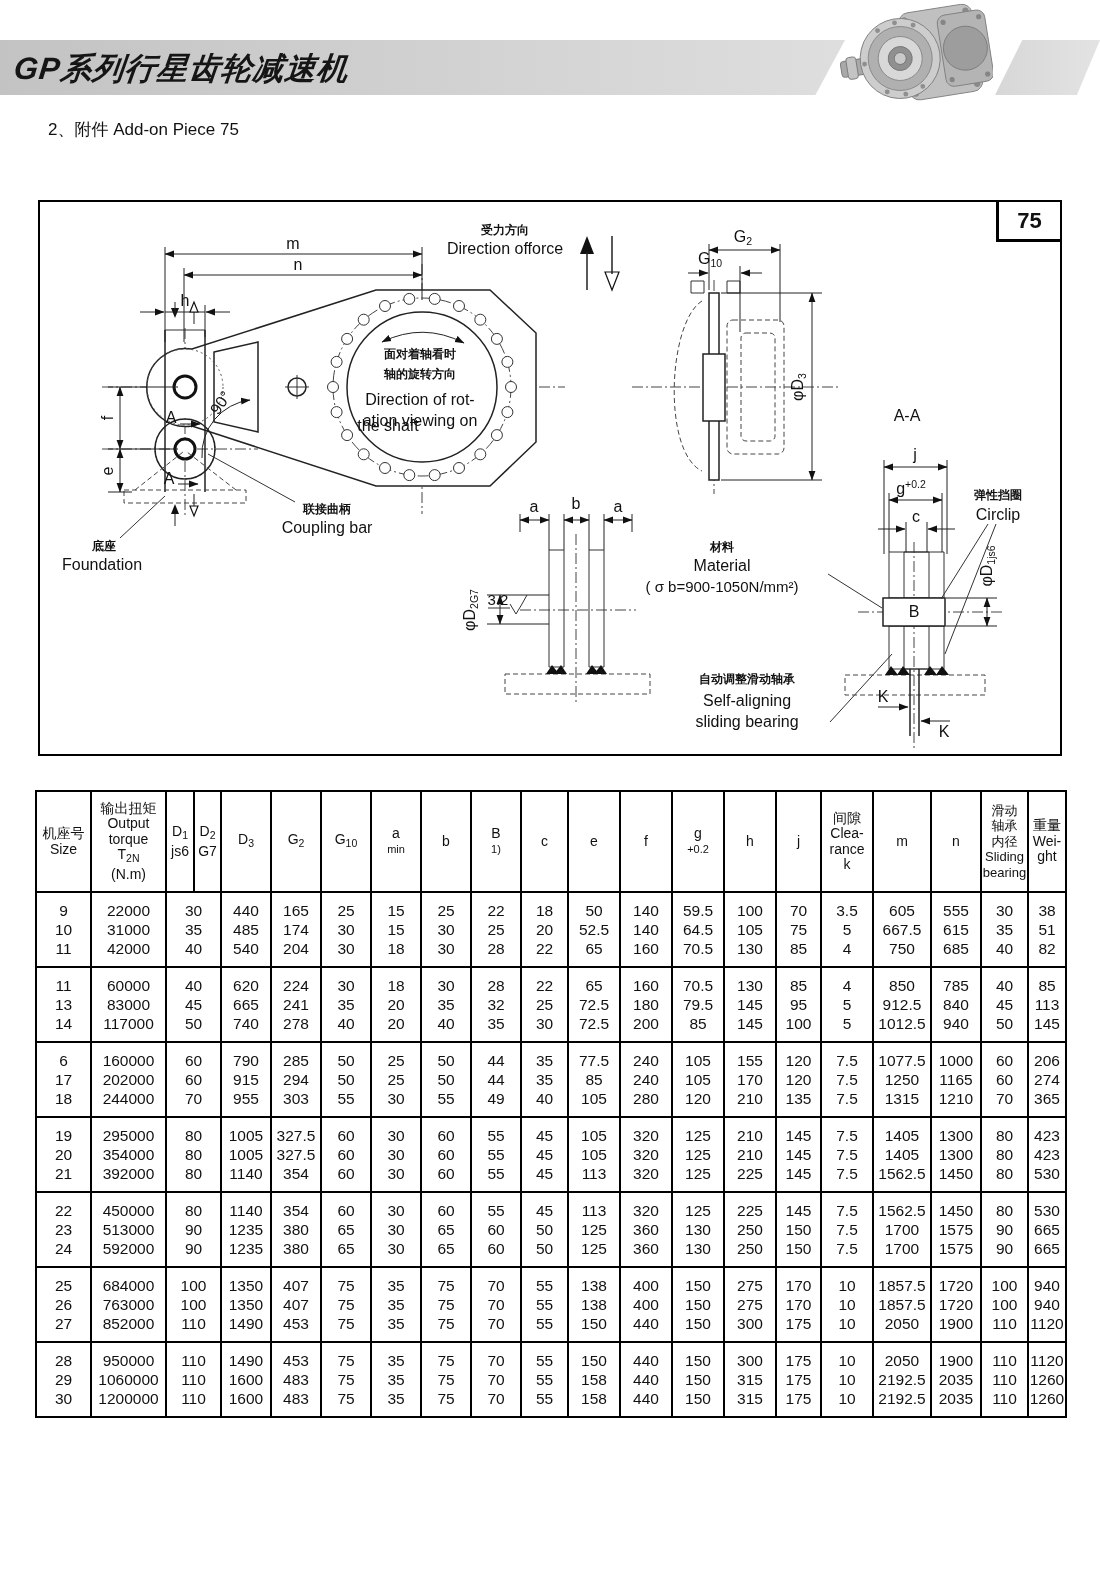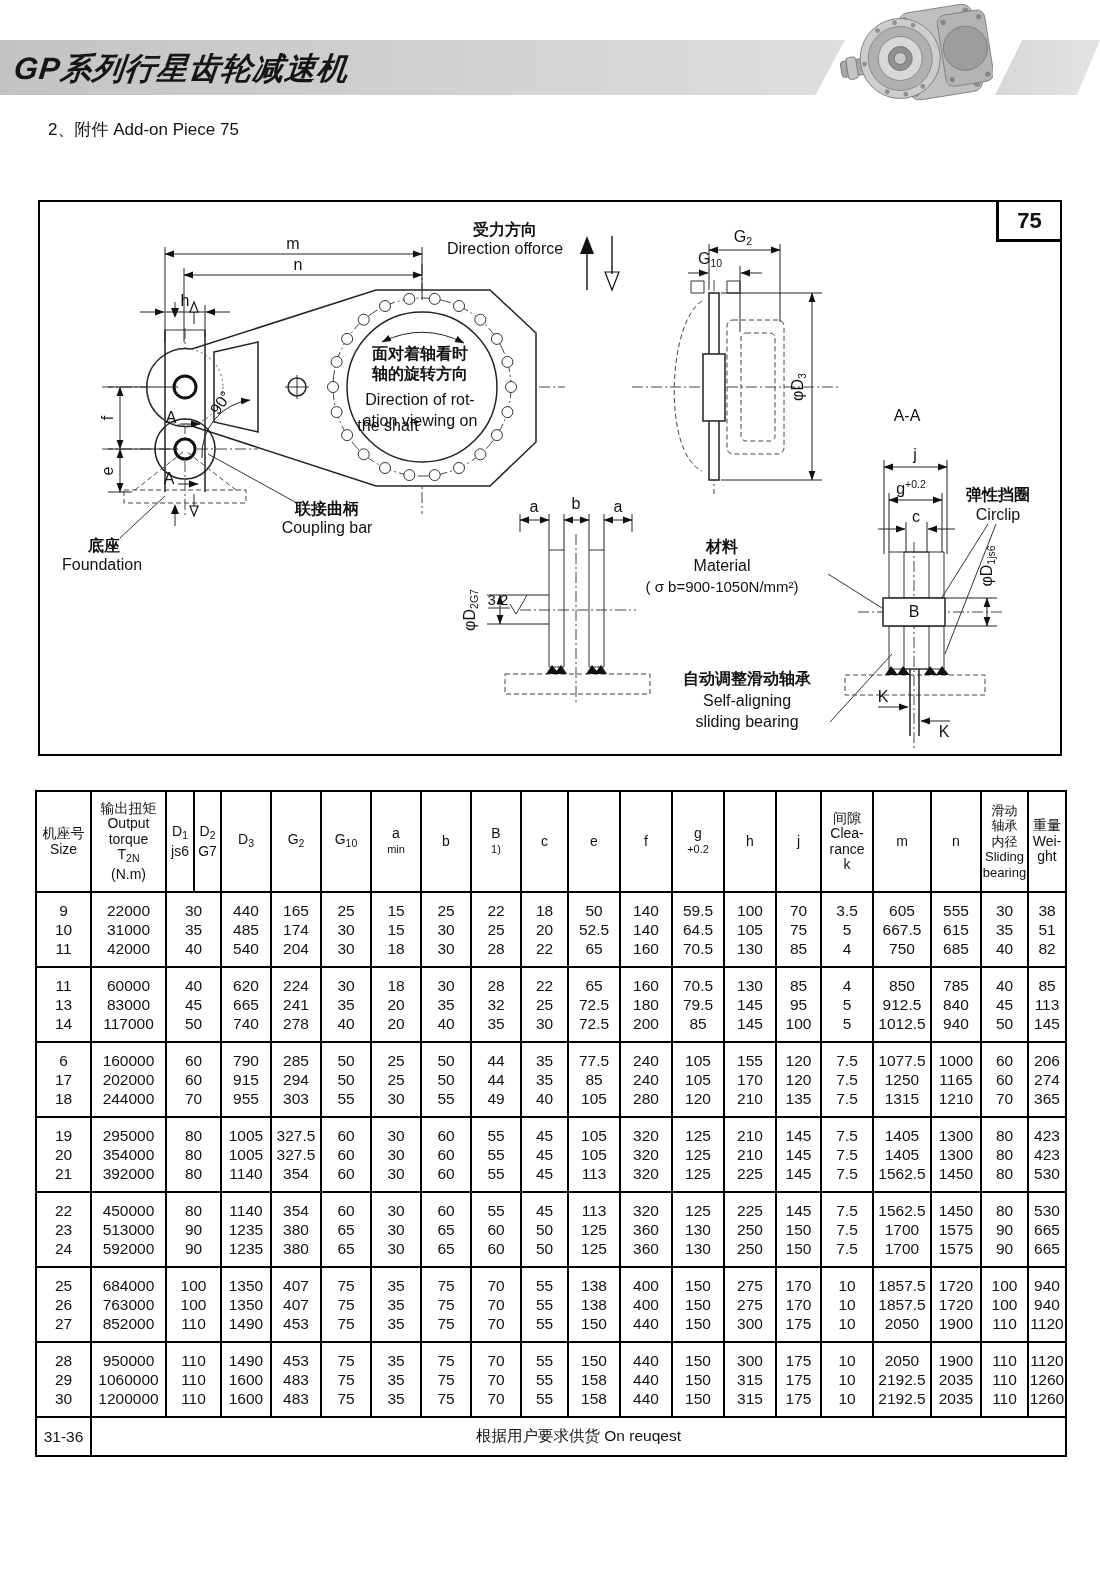--- a/index.html
+++ b/index.html
@@ -25,21 +25,21 @@
   
   #diagram-frame { position:absolute; left:38px; top:200px; width:1024px; height:556px;
     border:2px solid #000; }
   #corner-box { position:absolute; top:0; right:0; width:64px; height:40px;
     border-left:3px solid #000; border-bottom:3px solid #000;
     display:flex; align-items:center; justify-content:center;
     font-size:22px; font-weight:bold; }
   #diagram-svg { position:absolute; left:0; top:0; }
   .lab { position:absolute; transform:translate(-50%,-50%); white-space:nowrap;
          font-size:15px; color:#111; line-height:1; }
-  .cn { font-weight:bold; font-size:16px; }
+  .cn { font-weight:bold; font-size:12px; }
   .rot { transform:translate(-50%,-50%) rotate(-90deg); }
   .big { font-size:16px; }
   .sb { font-size:10.5px; vertical-align:-3px; }
   .sp { font-size:10.5px; vertical-align:6px; }
 
   line,path,circle,rect,polyline { vector-effect:non-scaling-stroke; }
   .s  { stroke:#222; stroke-width:1.5; fill:none; }
   .sf { stroke:#222; stroke-width:1.5; fill:#fff; }
   .thin { stroke:#333; stroke-width:1; fill:none; }
   .cl { stroke:#444; stroke-width:1; fill:none; stroke-dasharray:11 3 2 3; }
@@ -1137,20 +1137,16 @@
             <div class="ln">110</div>
             <div class="ln">110</div>
             <div class="ln">110</div>
           </td>
           <td>
             <div class="ln">1120</div>
             <div class="ln">1260</div>
             <div class="ln">1260</div>
           </td>
         </tr>
-        <tr class="special">
-          <td>31-36</td>
-          <td colspan="20">根据用户要求供货 On reuqest</td>
-        </tr>
       </tbody>
   </table>
 
 </div>
 
 </body></html>

